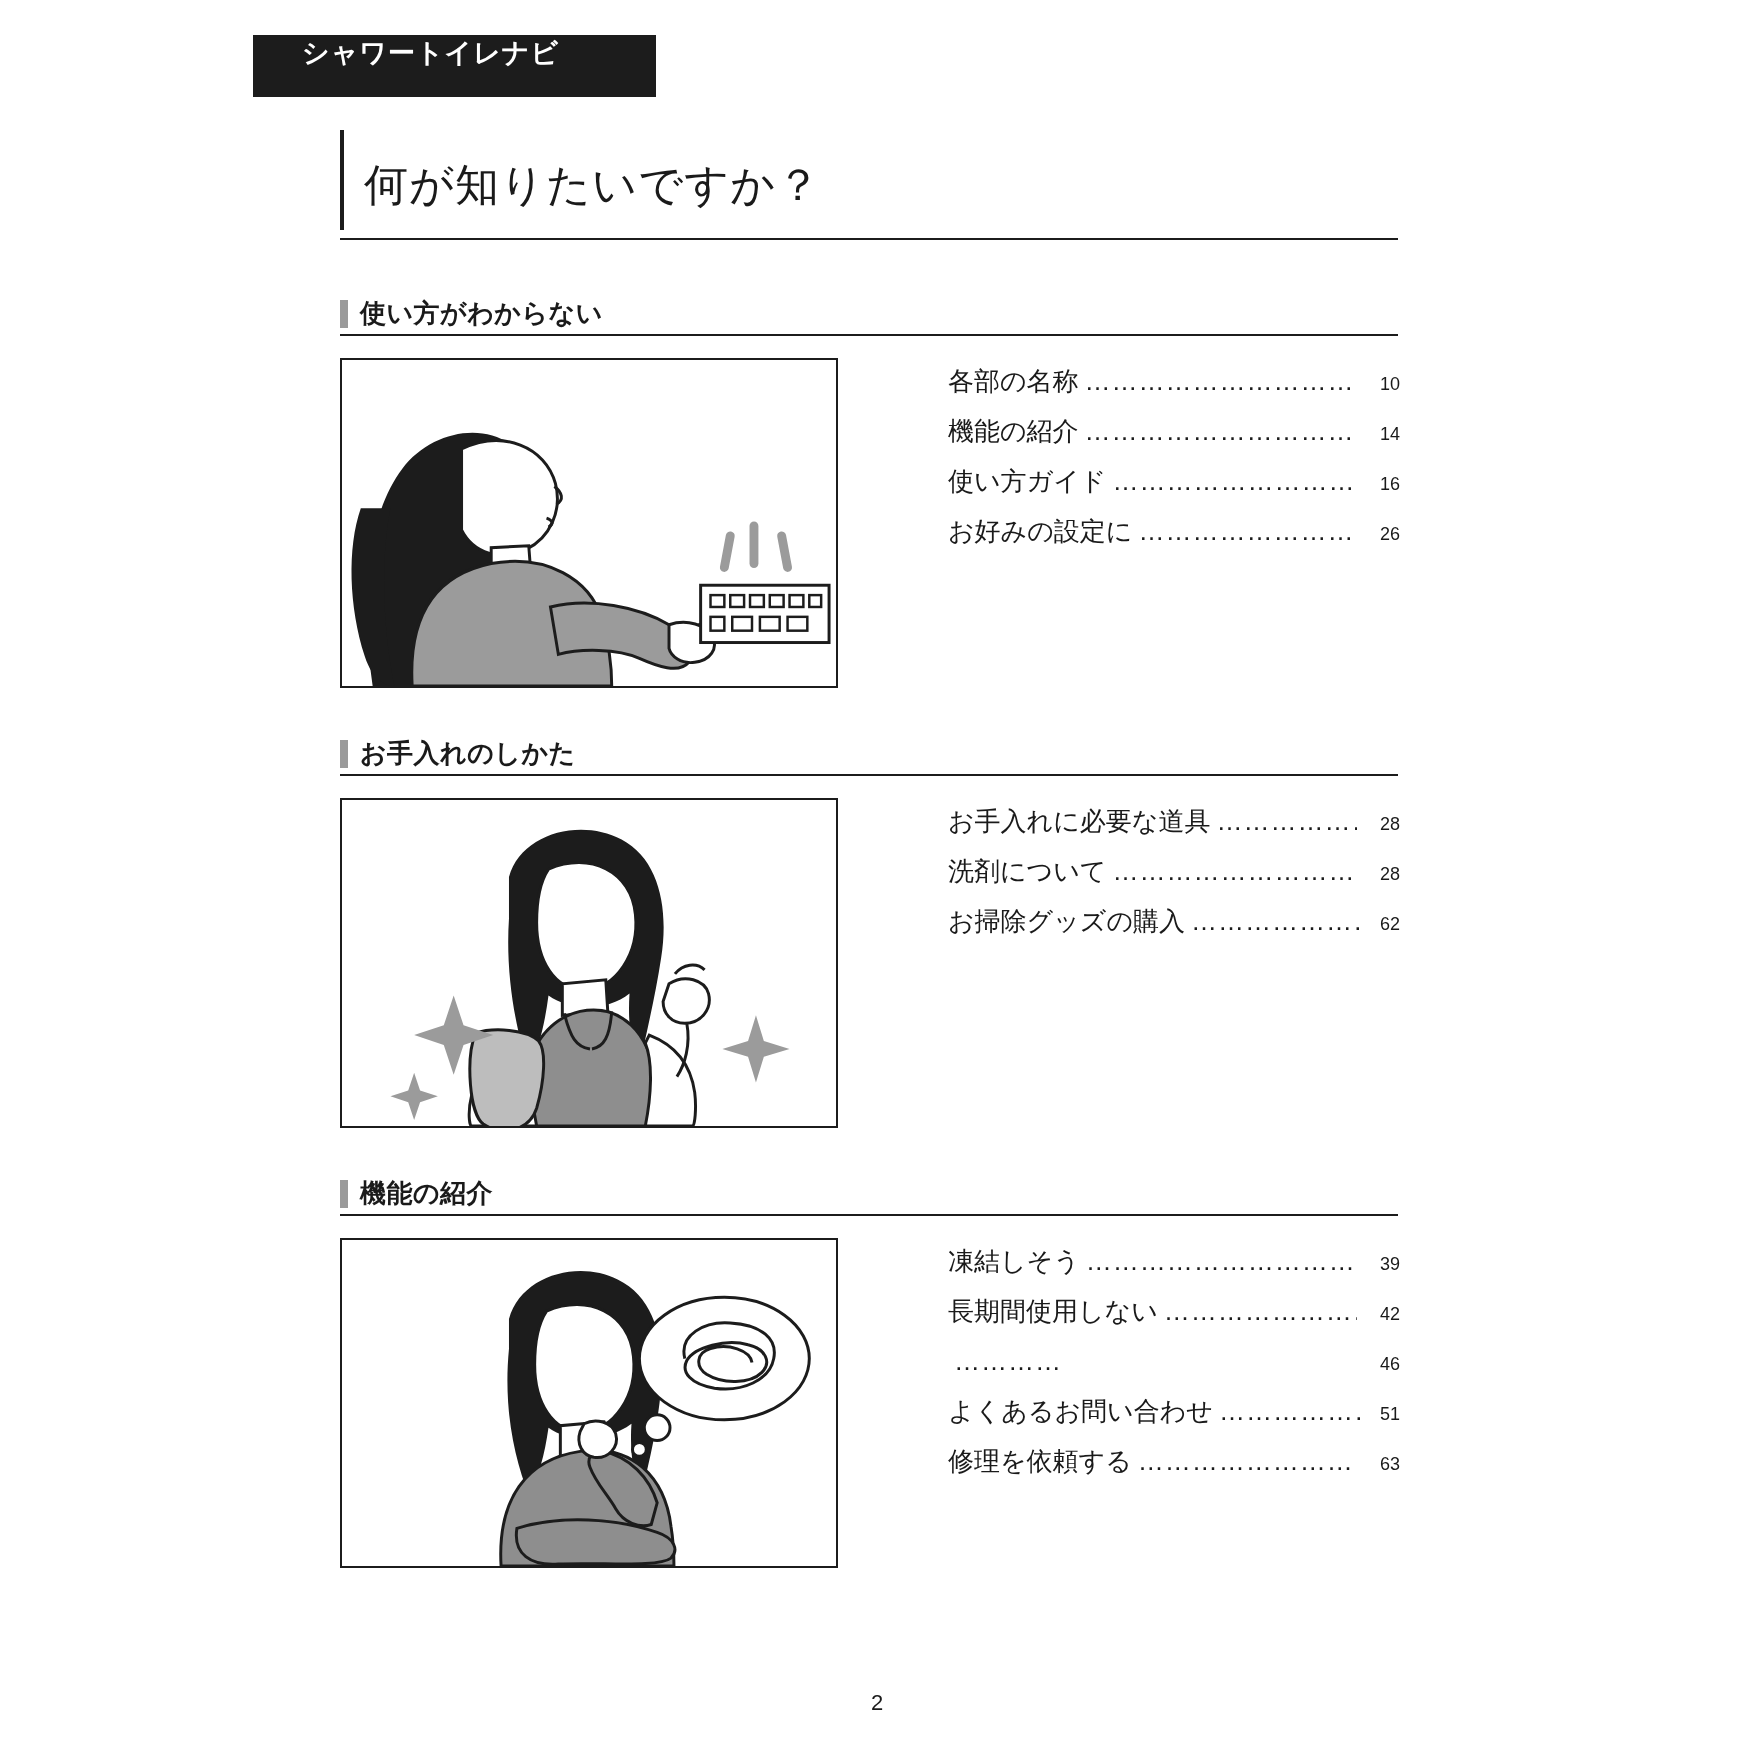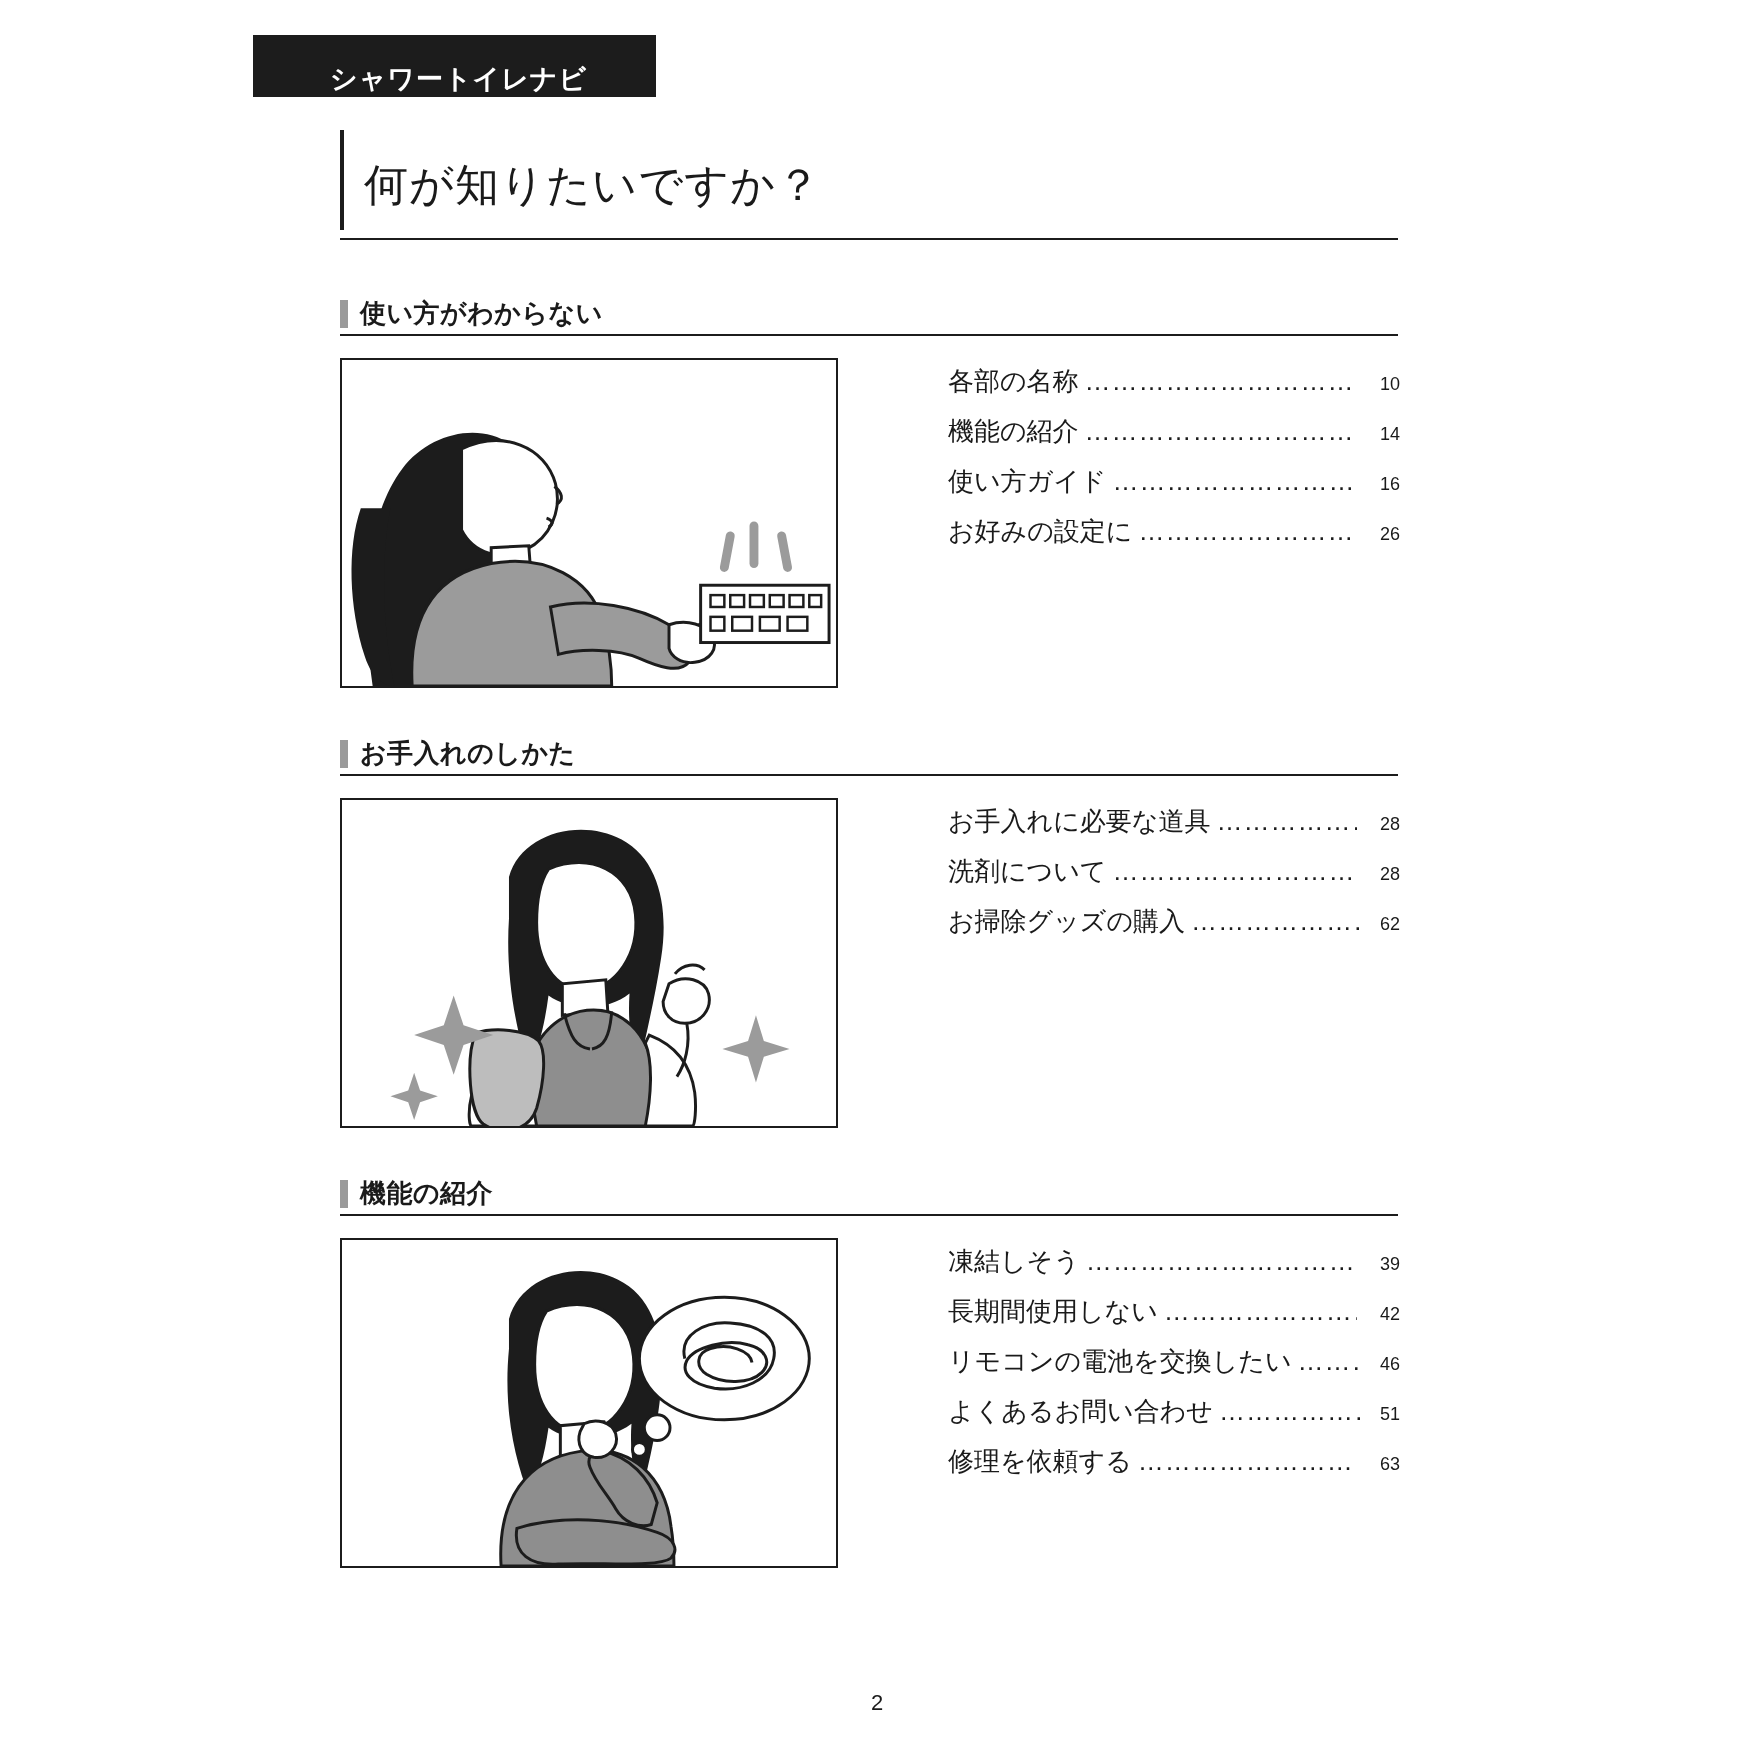--- a/index.html
+++ b/index.html
@@ -26,22 +26,22 @@
   
   .nav-tab {
     position: absolute;
     left: 253px;
     top: 35px;
     width: 403px;
     height: 62px;
     background: #1c1c1c;
     color: #ffffff;
     display: flex;
-    align-items: flex-end;
-    padding-left: 77px;
+    align-items: flex-start;
+    padding-left: 49px;
     box-sizing: border-box;
     font-size: 27px;
     font-weight: bold;
     letter-spacing: 1px;
   }
 
   
   .title-wrap {
     position: absolute;
     left: 340px;
@@ -327,21 +327,20 @@
         <span class="toc-label">凍結しそう</span>
         <span class="toc-dots">……………………………………</span>
         <span class="toc-page">39</span>
       </div>
       <div class="toc-row">
         <span class="toc-label">長期間使用しない</span>
         <span class="toc-dots">……………………………</span>
         <span class="toc-page">42</span>
       </div>
       <div class="toc-row">
-        <span class="toc-label">リモコンの電池を交換したい</span>
         <span class="toc-dots">…………</span>
         <span class="toc-page">46</span>
       </div>
       <div class="toc-row">
         <span class="toc-label">よくあるお問い合わせ</span>
         <span class="toc-dots">…………………………</span>
         <span class="toc-page">51</span>
       </div>
       <div class="toc-row">
         <span class="toc-label">修理を依頼する</span>

